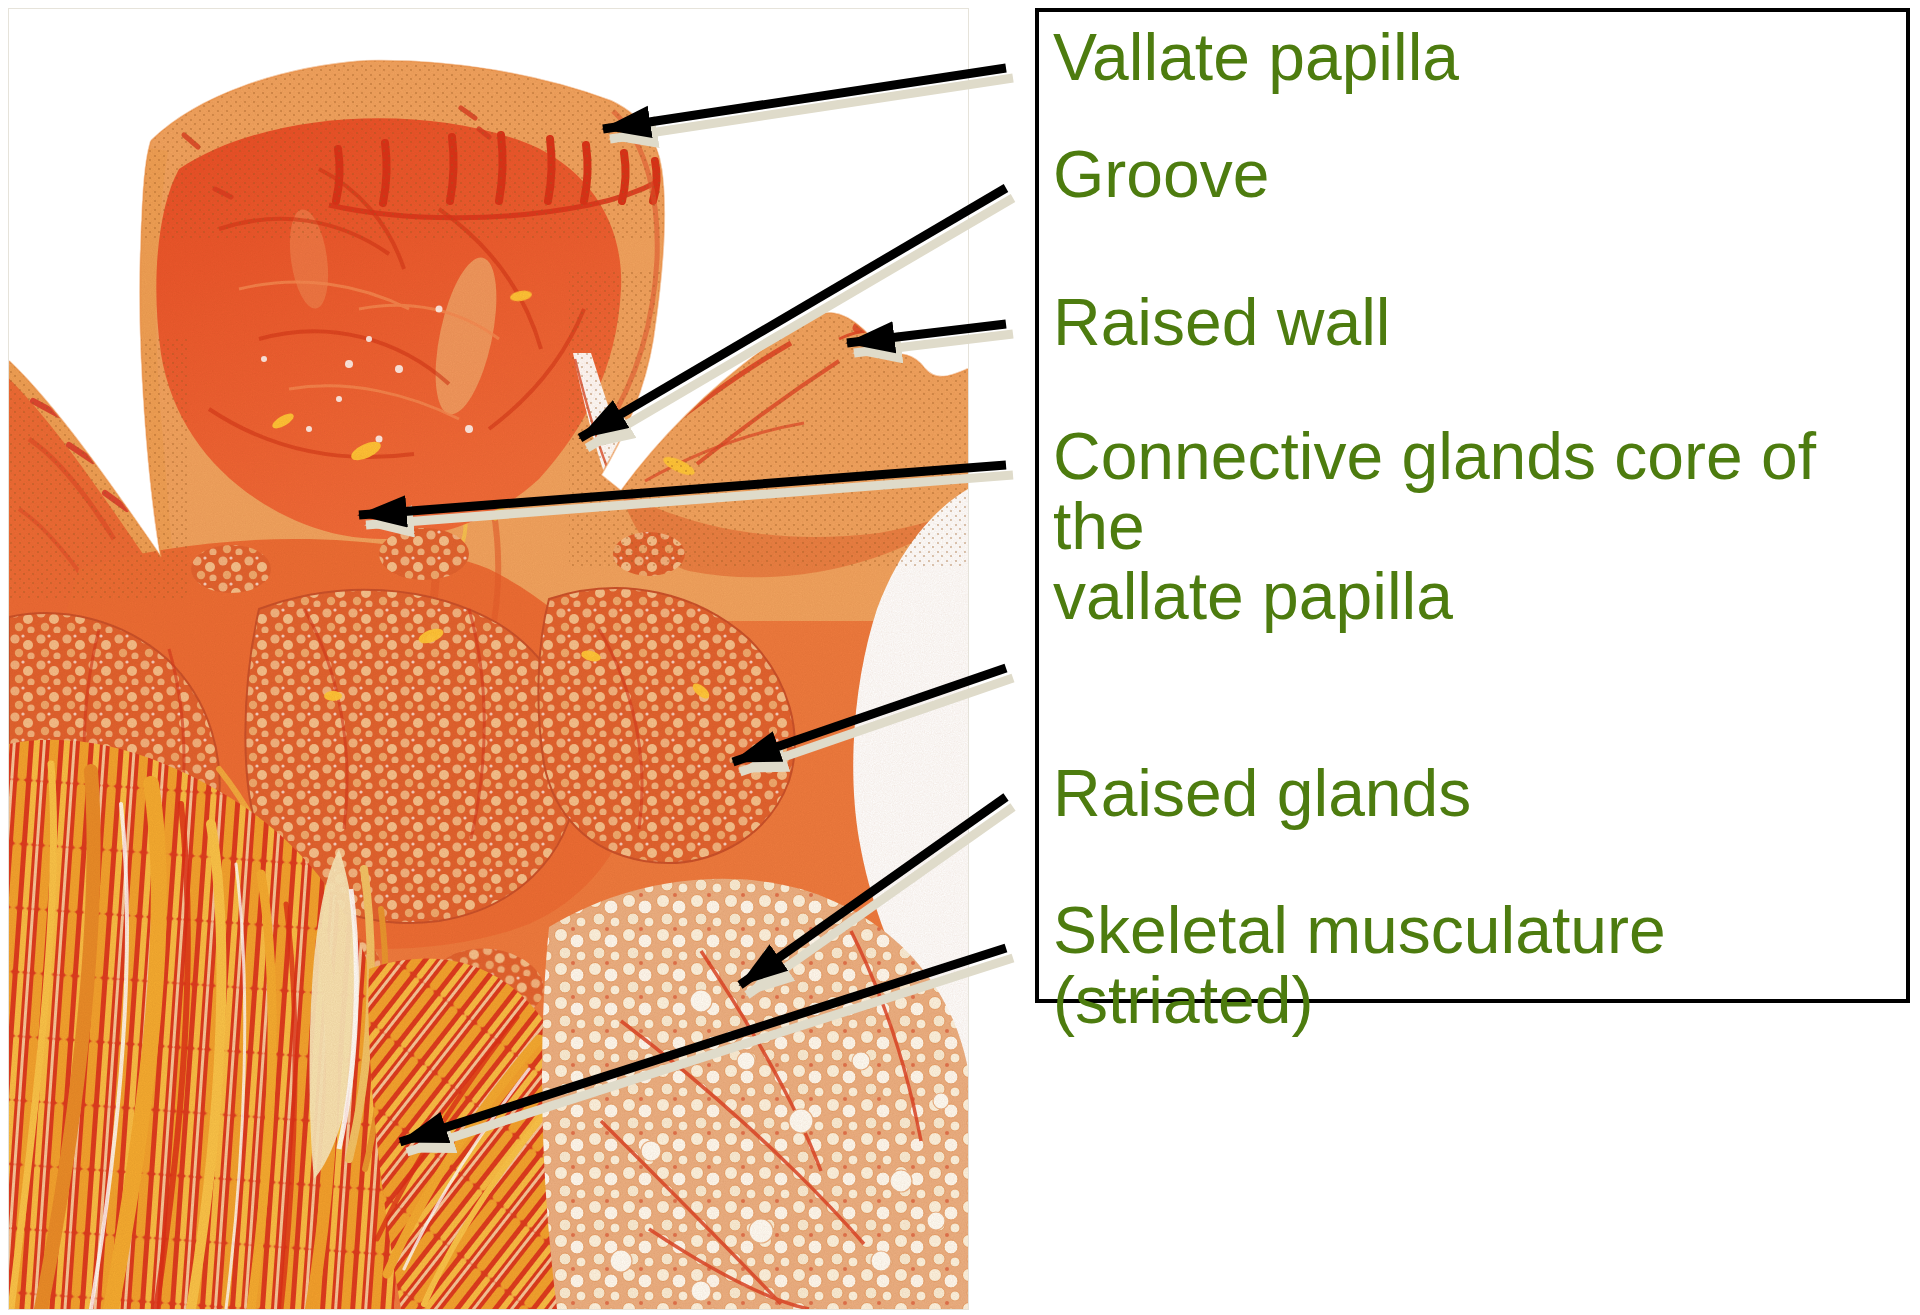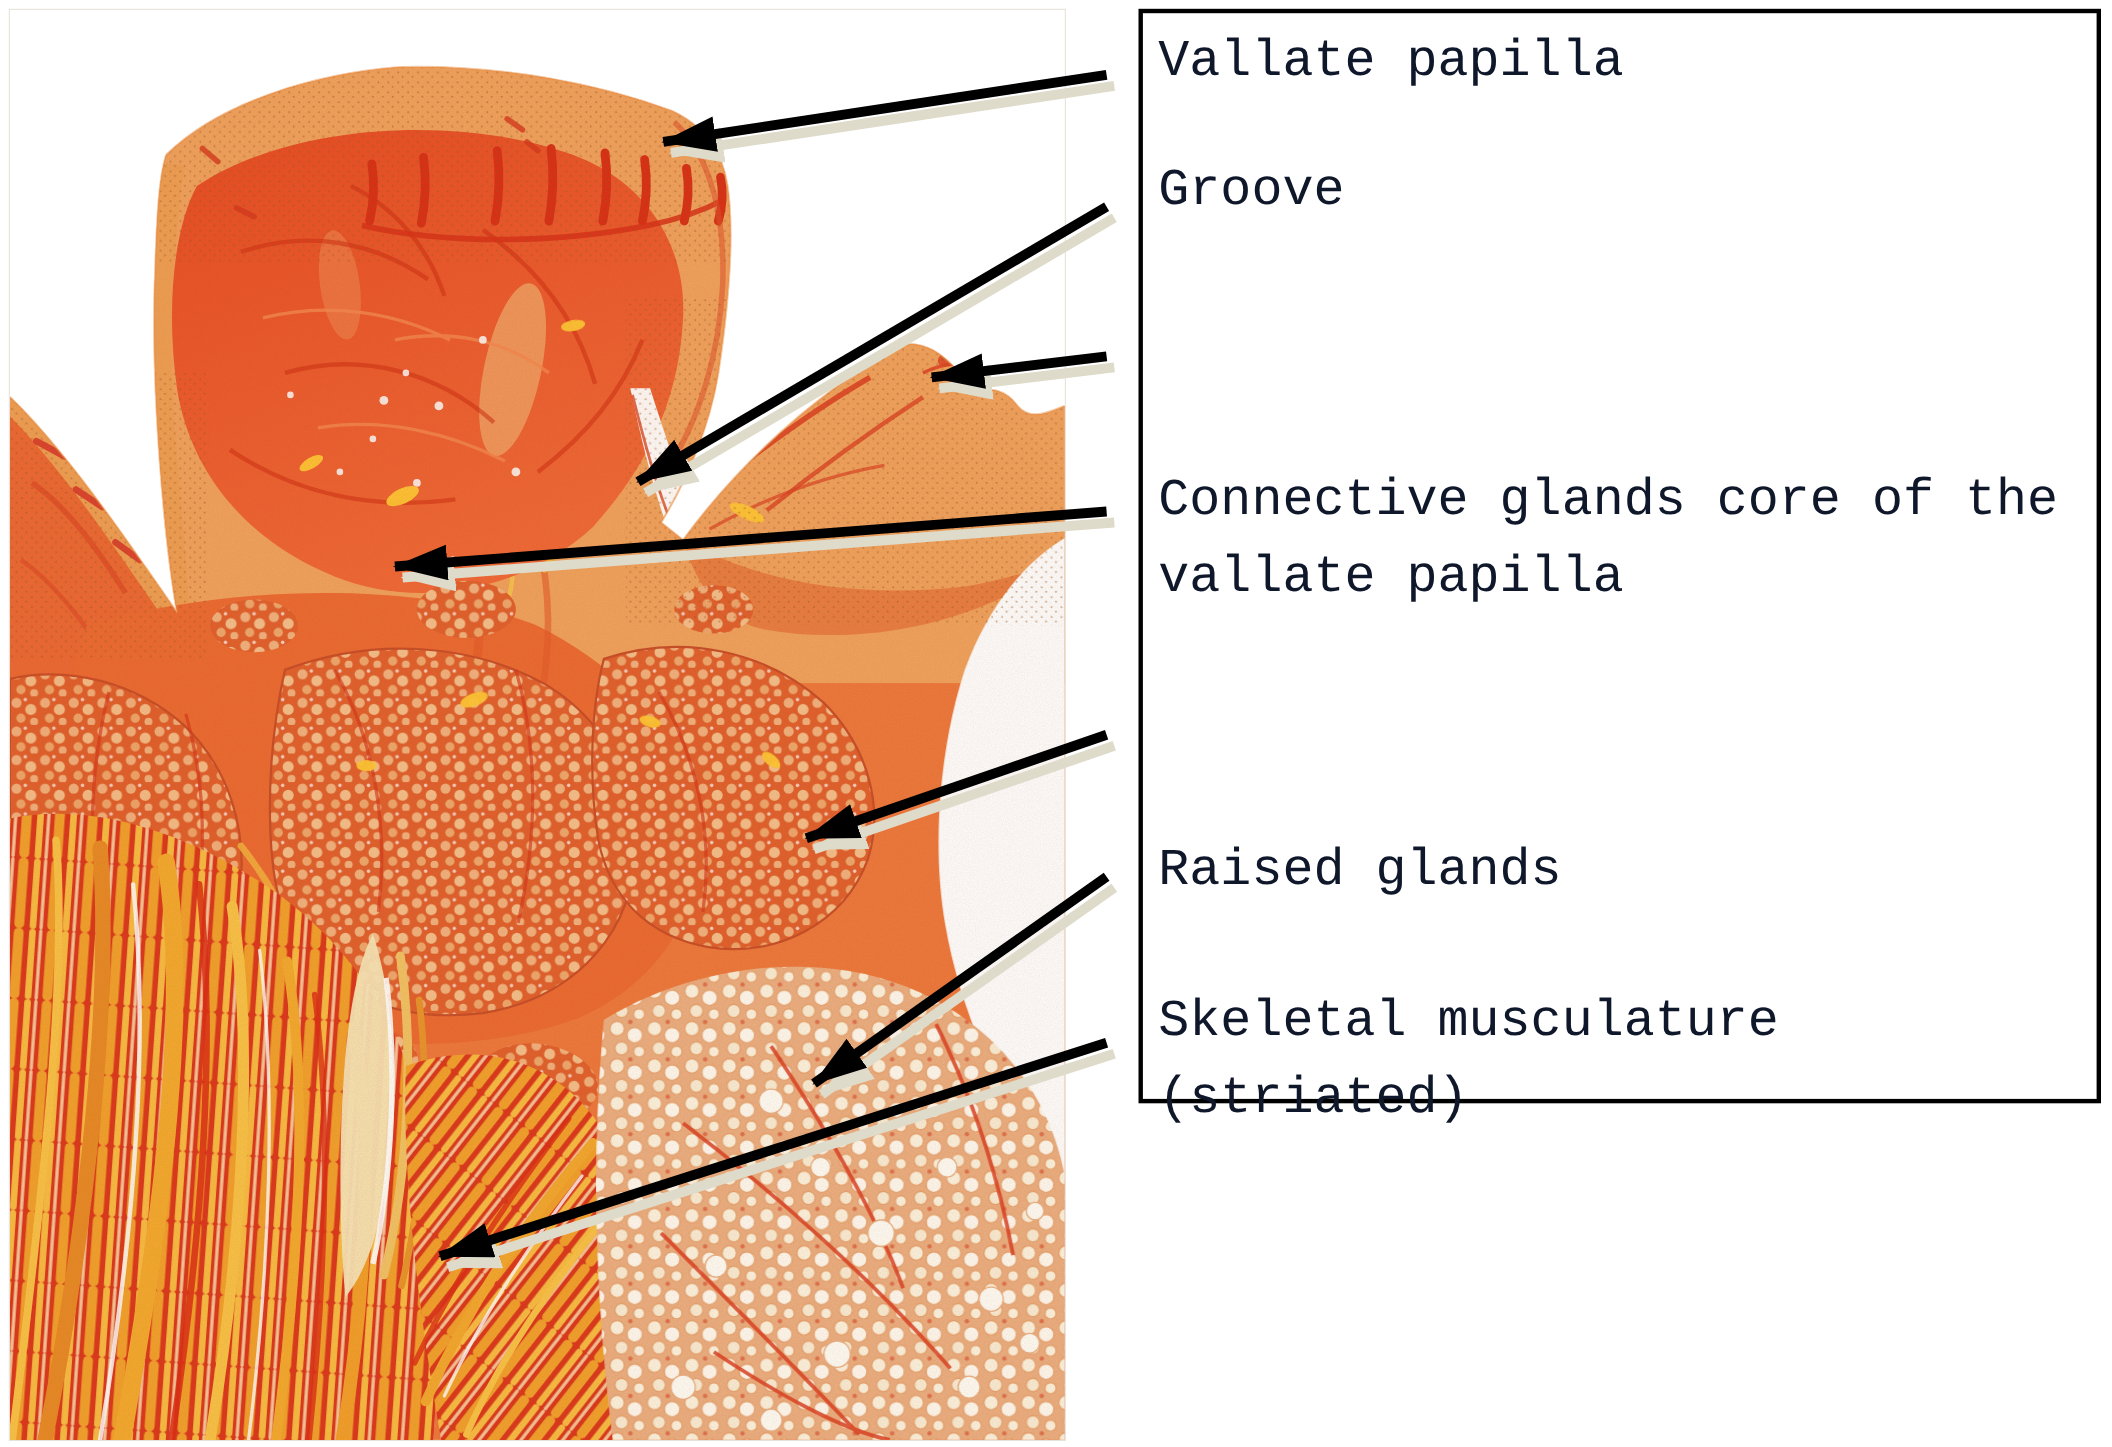--- a/index.html
+++ b/index.html
@@ -3,22 +3,22 @@
 <meta charset="utf-8">
 <style>
   html,body{margin:0;padding:0;background:#ffffff;}
   .canvas{position:relative;width:1920px;height:1315px;background:#ffffff;overflow:hidden;
           font-family:"Liberation Sans", sans-serif;}
   .micrograph{position:absolute;left:8px;top:8px;width:959px;height:1300px;
               border:1px solid #e6e3da;background:#ffffff;}
   .micrograph svg{display:block;}
   .legend-box{position:absolute;left:1035px;top:8px;width:875px;height:995px;
               box-sizing:border-box;border:4px solid #000;background:#ffffff;}
-  .legend-label{position:absolute;left:14px;color:#0f172a;font-size:47px;line-height:70px;
-                white-space:pre-line;letter-spacing:0px;font-family:Liberation Mono, monospace;}
+  .legend-label{position:absolute;left:14px;color:#4d7c0f;font-size:66px;line-height:70px;
+                white-space:pre-line;letter-spacing:0px;}
   .overlay{position:absolute;left:0;top:0;width:1920px;height:1315px;pointer-events:none;}
 </style>
 </head>
 <body>
 
 <div class="canvas">
 
   <div class="micrograph">
     <svg width="959" height="1300" viewBox="0 0 959 1300" xmlns="http://www.w3.org/2000/svg">
       <defs>
@@ -281,20 +281,21 @@
                C658,225 650,290 644,330 C636,380 614,430 592,466 L612,482 C650,430 700,380 755,340
                C792,310 812,303 822,304 C845,306 866,330 878,352 C888,340 906,346 916,360
                C928,374 944,366 959,360 M0,352 C50,400 105,480 152,548 C140,480 128,340 132,240
                C134,180 136,152 142,132" fill="none" stroke="#e89045" stroke-width="2" opacity="0.5"></path>
     </svg>
   </div>
 
   <div class="legend-box" id="legendBox">
       <div class="legend-label" style="top: 10px;">Vallate papilla</div>
       <div class="legend-label" style="top: 127px;">Groove</div>
+      <div class="legend-label" style="top: 275px;">Raised wall</div>
       <div class="legend-label" style="top: 409px;">Connective glands core of the
 vallate papilla</div>
       <div class="legend-label" style="top: 746px;">Raised glands</div>
       <div class="legend-label" style="top: 883px;">Skeletal musculature (striated)</div>
     </div>
 
   <svg class="overlay" id="arrowOverlay" width="1920" height="1315" viewBox="0 0 1920 1315" xmlns="http://www.w3.org/2000/svg">
       <defs>
         <marker id="ah" markerWidth="6" markerHeight="4" refX="5.3" refY="1.8" orient="auto" markerUnits="strokeWidth">
           <path d="M0,0 L5.5,1.8 L0,3.6 Z" fill="#000000"></path>

